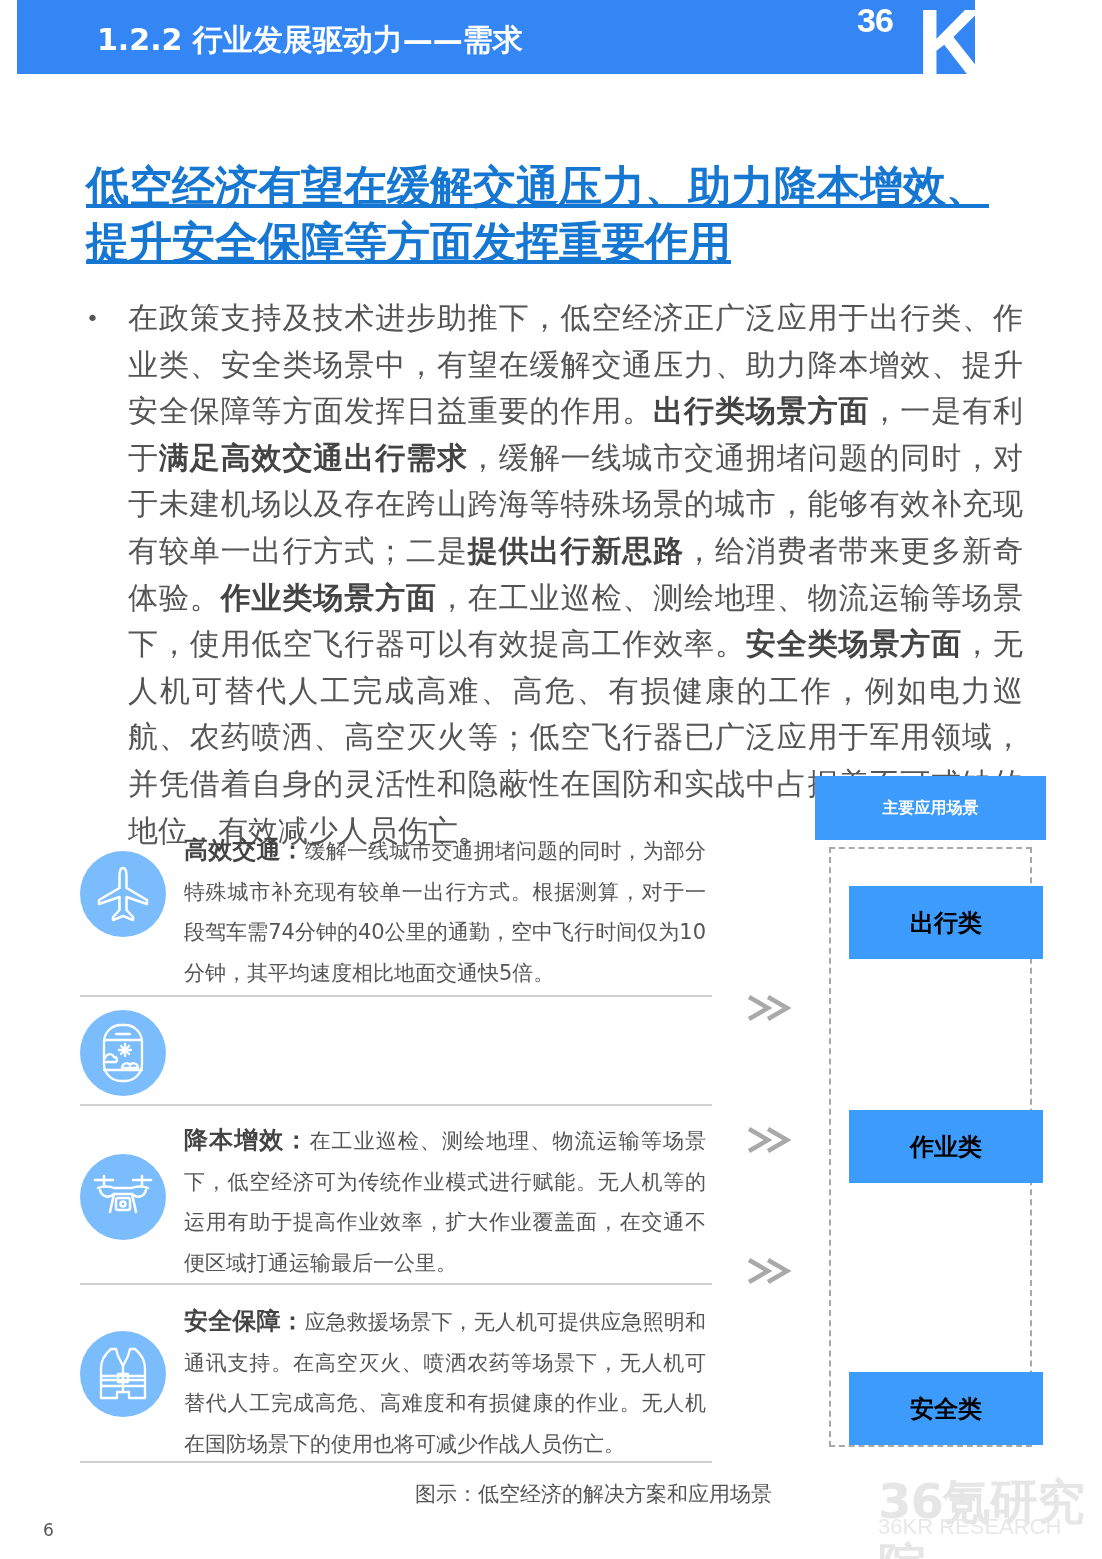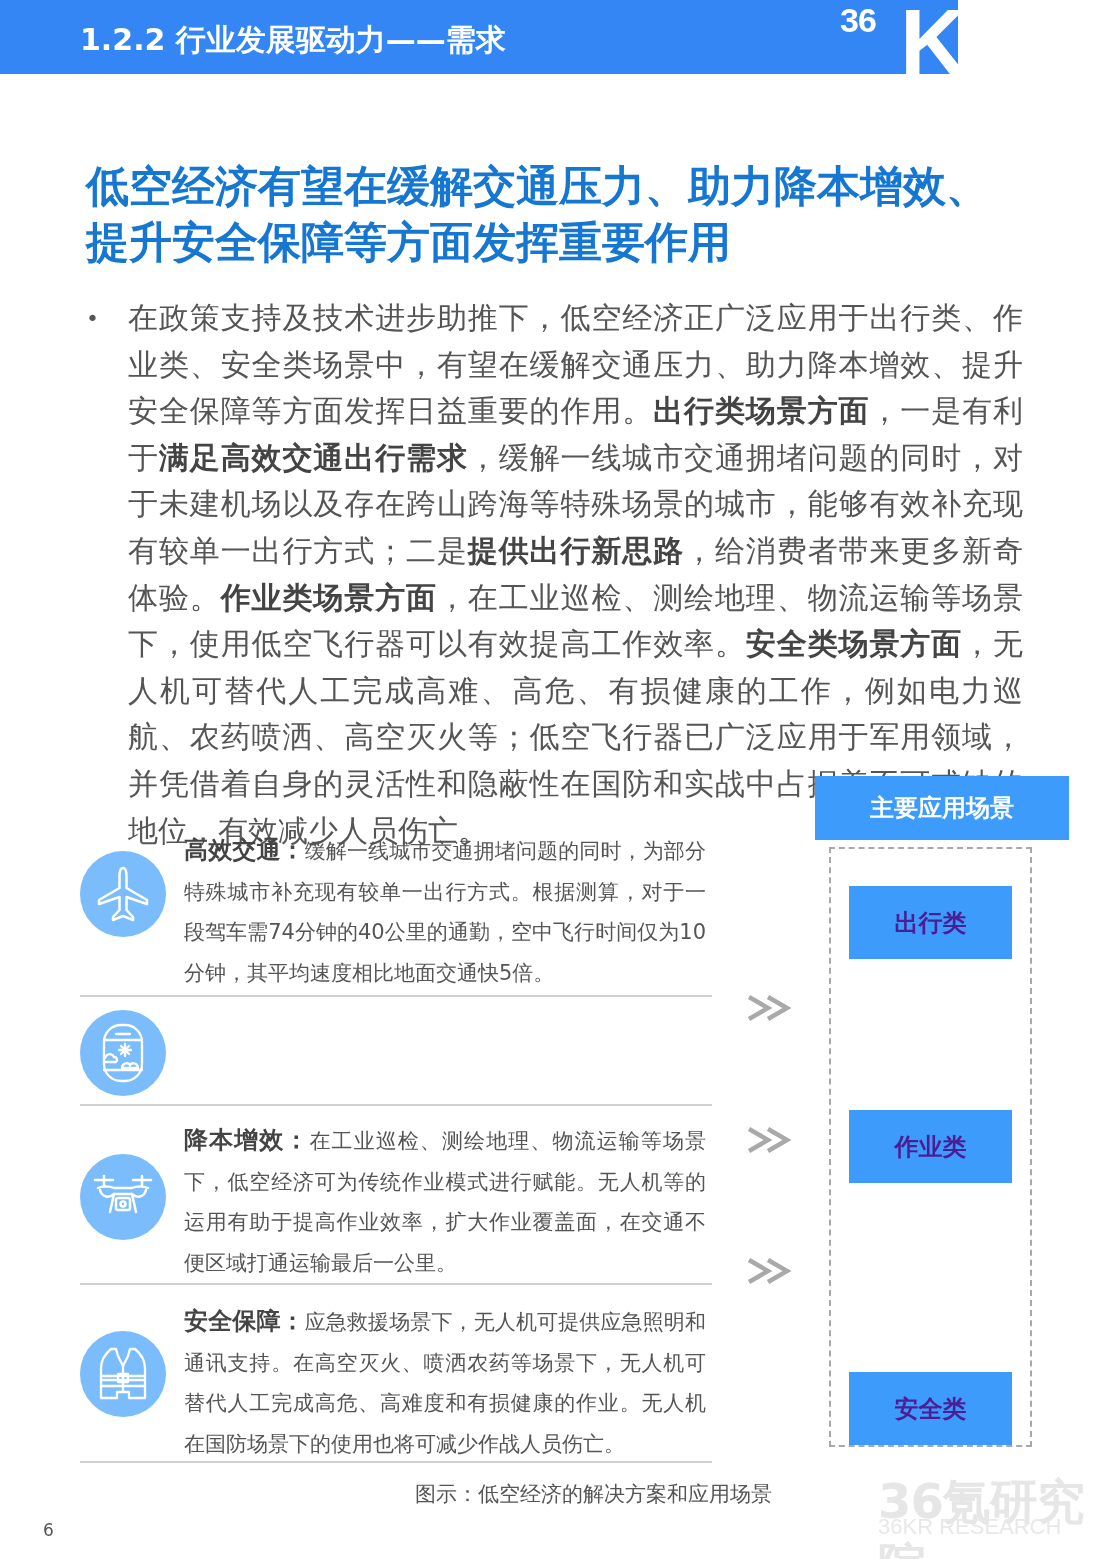--- a/index.html
+++ b/index.html
@@ -1,41 +1,41 @@
 <!DOCTYPE html>
 <html><head>
 <meta charset="utf-8">
 <style>
   * { box-sizing: border-box; margin: 0; padding: 0; }
   html, body { width: 1102px; height: 1559px; background: #ffffff; overflow: hidden; }
   body { position: relative; font-family: "DejaVu Sans", "Liberation Sans", sans-serif; color: #555555; }
 
   .header-bar {
-    position: absolute; left: 0; top: 0; width: 958px; height: 74px;
+    position: absolute; left: 17px; top: 0; width: 958px; height: 74px;
     background: #3386f4;
   }
   .header-title {
     position: absolute; left: 80px; top: 18px; font-size: 30px; font-weight: bold;
     color: #ffffff; letter-spacing: 0px; line-height: 44px;
   }
   .header-logo {
     position: absolute; right: 0; top: 0; width: 140px; height: 74px; overflow: hidden;
   }
   .logo-36 {
     position: absolute; left: 22px; top: 0px; font-size: 34px; font-weight: bold; color: #ffffff;
     font-family: "Liberation Sans", sans-serif; letter-spacing: -1px; line-height: 40px;
   }
   .logo-kr {
     position: absolute; left: 82px; top: -4px; font-size: 92px; font-weight: bold; color: #ffffff;
     font-family: "Liberation Sans", sans-serif; line-height: 92px; letter-spacing: -6px;
   }
 
   .main-title {
     position: absolute; left: 86px; top: 158px; width: 960px;
-    font-size: 43px; font-weight: bold; color: #1677d2; line-height: 56px;
+    font-size: 43px; font-weight: bold; color: #1677d2; line-height: 56px; text-decoration: underline;
   }
 
   .bullet-dot {
     position: absolute; left: 86px; top: 306px; font-size: 22px; color: #555555;
   }
   .body-para {
     position: absolute; left: 128px; top: 295px; width: 895px;
     font-size: 30px; line-height: 46.6px; color: #555555; text-align: justify;
   }
   .body-para b { color: #444444; font-weight: bold; }
@@ -54,31 +54,31 @@
   .scenario .text .label { font-weight: bold; font-size: 24px; color: #444444; margin-top: 28px; }
   .divider {
     position: absolute; left: 80px; width: 632px; height: 2px; background: #d0d0d0;
   }
 
   .chevron {
     position: absolute; left: 746px; width: 50px; height: 30px;
   }
 
   .scene-header {
-    position: absolute; left: 815px; top: 776px; width: 254px; height: 64px;
-    background: #3d9cfb; color: #ffffff; font-size: 24px; font-weight: bold;
+    position: absolute; left: 815px; top: 776px; width: 231px; height: 64px;
+    background: #3d9cfb; color: #ffffff; font-size: 16px; font-weight: bold;
     display: flex; align-items: center; justify-content: center;
   }
   .scene-box {
     position: absolute; left: 829px; top: 847px; width: 203px; height: 600px;
     border: 2.5px dashed #a8a8a8;
   }
   .scene-item {
-    position: absolute; left: 849px; width: 163px; height: 73px;
-    background: #3d9cfb; color: #4c1d95; font-size: 24px; font-weight: bold;
+    position: absolute; left: 849px; width: 194px; height: 73px;
+    background: #3d9cfb; color: #000000; font-size: 24px; font-weight: bold;
     display: flex; align-items: center; justify-content: center;
   }
 
   .caption {
     position: absolute; left: 415px; top: 1480px; font-size: 21px; color: #555555;
   }
   .page-number {
     position: absolute; left: 43px; top: 1520px; font-size: 17px; color: #555555;
   }
   .watermark-cn {

